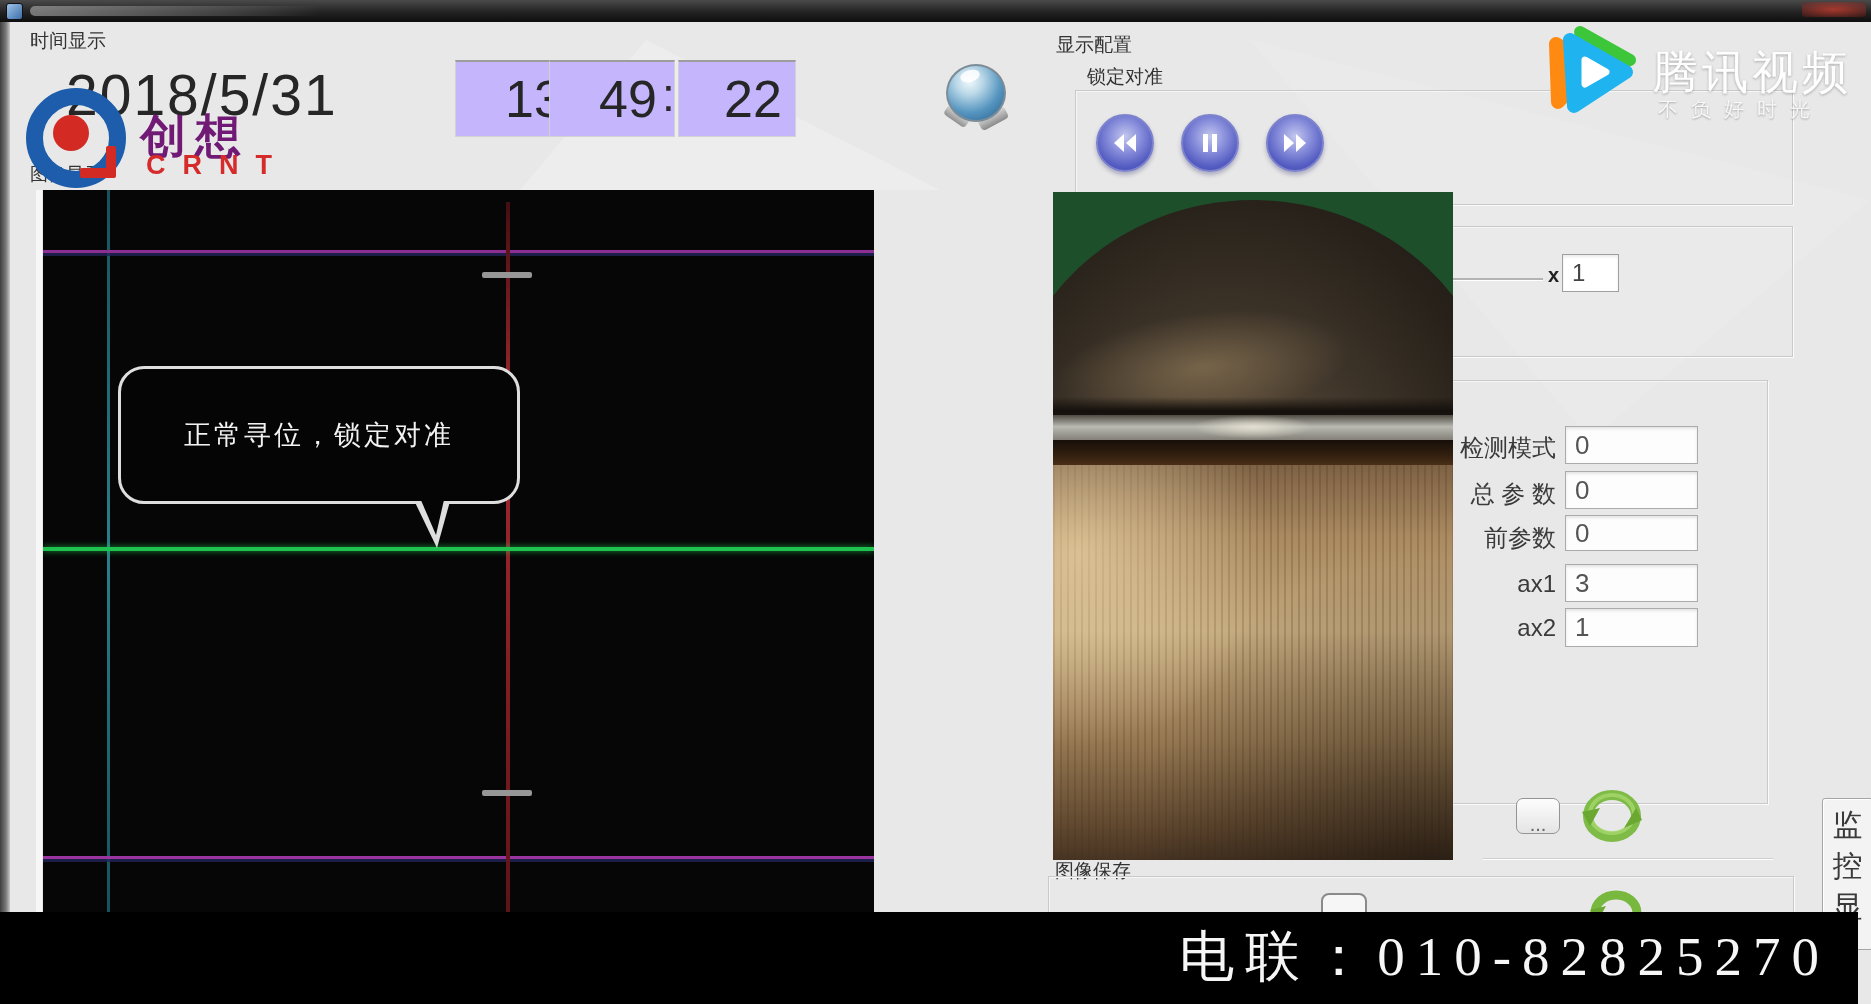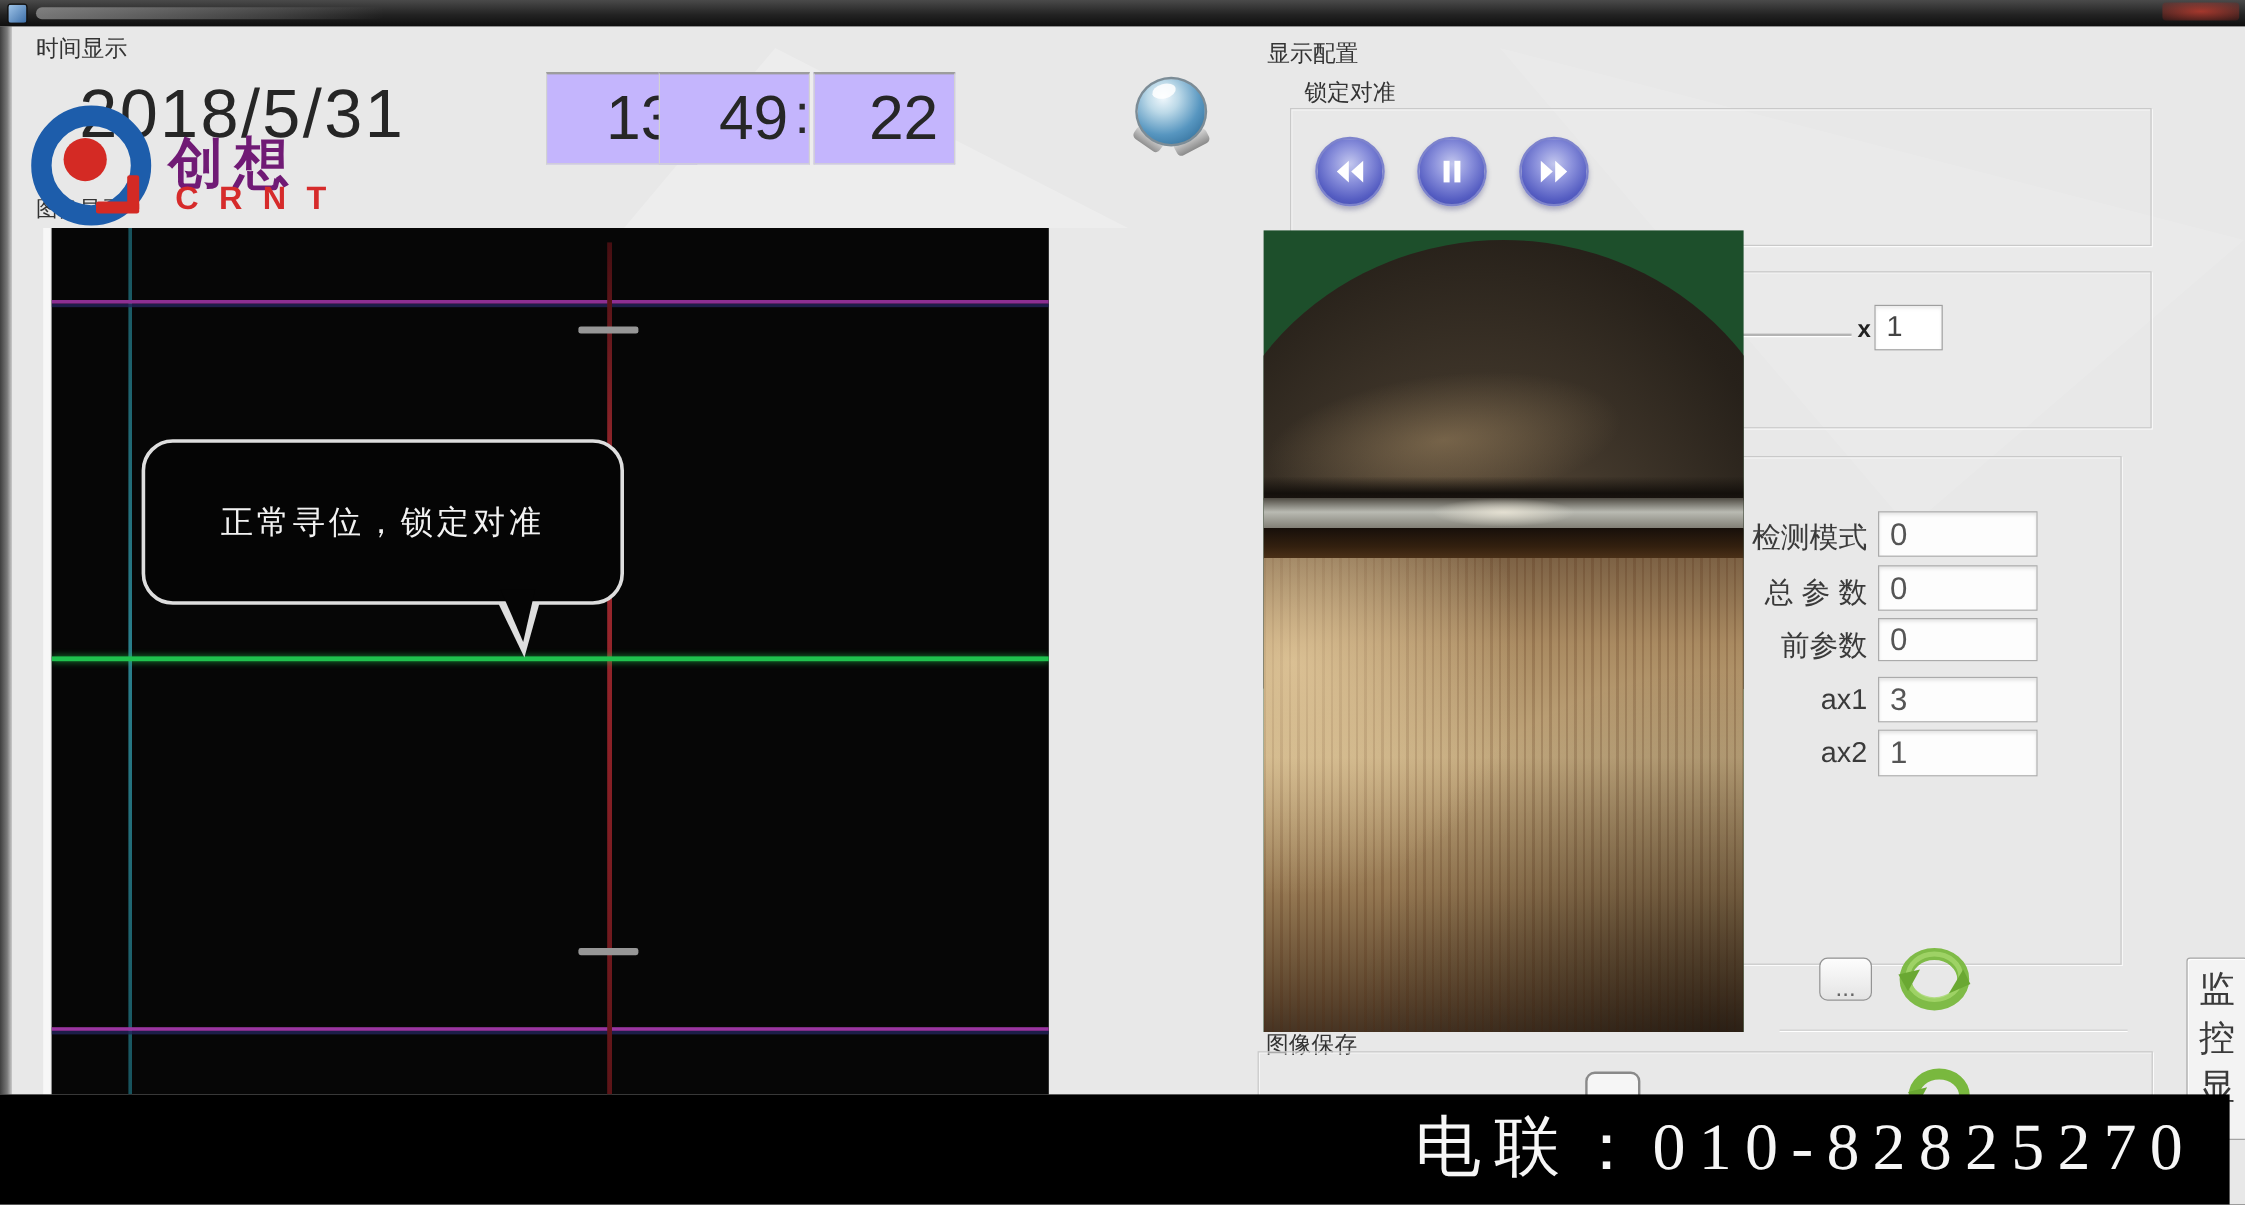--- a/index.html
+++ b/index.html
@@ -299,14 +299,24 @@
   <div class="abs monitab">
     <span>监</span>
     <span>控</span>
     <span>显</span>
   </div>
 
   <div class="abs band">
     <div class="phone">电联：010-82825270</div>
   </div>
 
+  <div class="abs wm">
+    <svg width="104" height="100" viewBox="0 0 104 100">
+      <polygon points="16,24 52,46 18,82" fill="#ff8a12" stroke="#ff8a12" stroke-width="14" stroke-linejoin="round"></polygon>
+      <polygon points="40,12 90,40 52,56" fill="#3ec63a" stroke="#3ec63a" stroke-width="12" stroke-linejoin="round"></polygon>
+      <polygon points="30,20 86,52 34,86" fill="#1fb3f0" stroke="#1fb3f0" stroke-width="14" stroke-linejoin="round"></polygon>
+      <polygon points="45,40 66,52 45,64" fill="#ffffff" stroke="#ffffff" stroke-width="7" stroke-linejoin="round"></polygon>
+    </svg>
+    <div class="wm-brand">腾讯视频</div>
+    <div class="wm-slogan">不负好时光</div>
+  </div>
 
 </div>
 
 </body></html>

